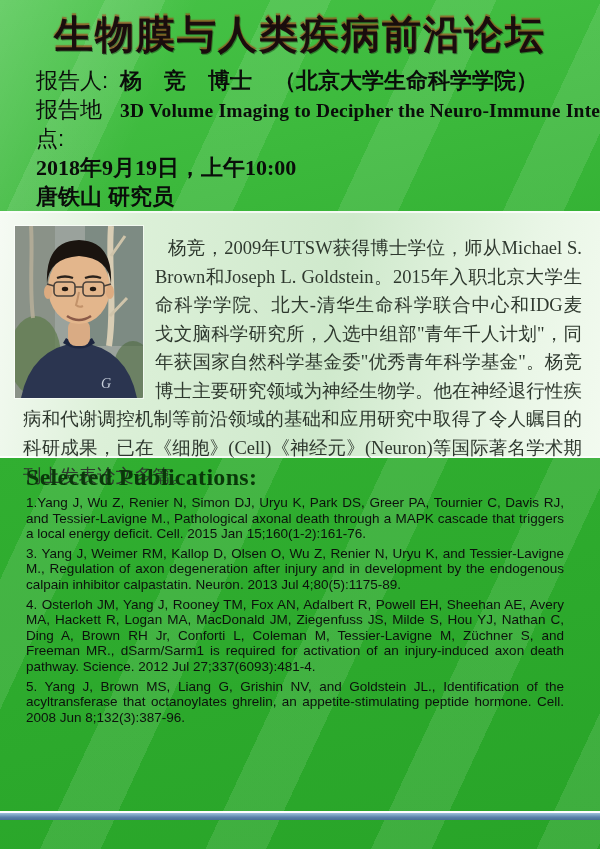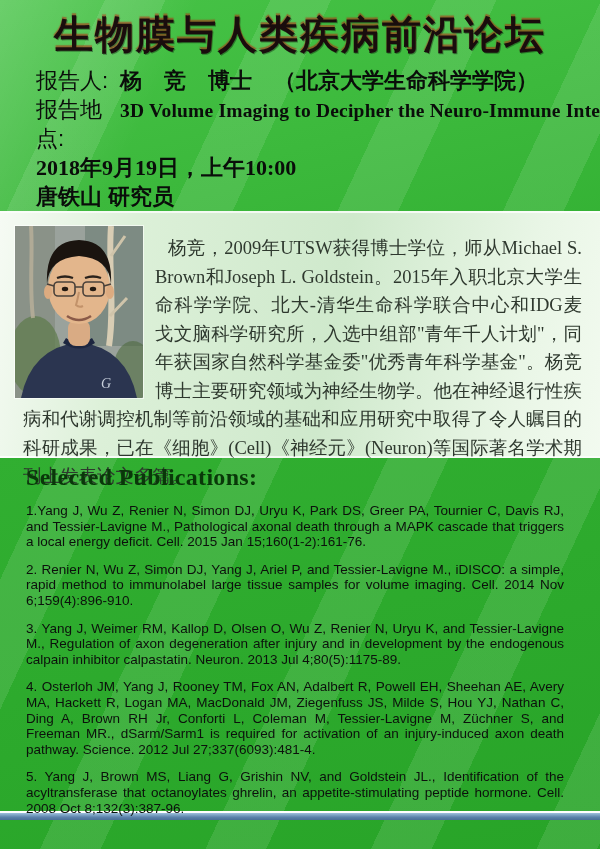--- a/index.html
+++ b/index.html
@@ -40,21 +40,21 @@
     font-size:18.5px;line-height:28.5px;color:#2e382e;
     text-align:justify;text-indent:.7em;
   }
   
   .pubs{box-sizing:border-box;height:353px;padding:4px 36px 0 26px;}
   .pubs h2{
     margin:2px 0 3px;font-family:"Liberation Serif","DejaVu Serif",serif;
     font-size:24px;font-weight:800;color:#093809;letter-spacing:.3px;
   }
   .pubs p{
-    margin:12px 0 1px;font-size:13.5px;line-height:15.6px;color:#0c110c;
+    margin:4px 0 1px;font-size:13.5px;line-height:15.6px;color:#0c110c;
     text-align:justify;font-weight:500;
   }
   
   .divider{
     height:7px;border-top:2px solid #ffffff;
     background:linear-gradient(180deg,#9dc1dd 0%,#5b82aa 60%,#4a6f96 100%);
   }
 </style>
 </head>
 <body>
@@ -117,21 +117,20 @@
 
       <path d="M64,66 Q62,76 61,79 Q64,82 68,80" stroke="#c2926a" stroke-width="2" fill="none"></path>
       <path d="M52,90 Q64,98 76,90" stroke="#8a5a48" stroke-width="2.6" fill="none"></path>
     </svg>
     <p class="bio-text">杨竞，2009年UTSW获得博士学位，师从Michael S. Brown和Joseph L. Goldstein。2015年入职北京大学生命科学学院、北大-清华生命科学联合中心和IDG麦戈文脑科学研究所，入选中组部"青年千人计划"，同年获国家自然科学基金委"优秀青年科学基金"。杨竞博士主要研究领域为神经生物学。他在神经退行性疾病和代谢调控机制等前沿领域的基础和应用研究中取得了令人瞩目的科研成果，已在《细胞》(Cell)《神经元》(Neuron)等国际著名学术期刊上发表论文多篇。</p>
   </div>
 
   <div class="pubs">
     <h2>Selected Publications:</h2>
     <p>1.Yang J, Wu Z, Renier N, Simon DJ, Uryu K, Park DS, Greer PA, Tournier C, Davis RJ, and Tessier-Lavigne M., Pathological axonal death through a MAPK cascade that triggers a local energy deficit. Cell. 2015 Jan 15;160(1-2):161-76.</p>
-    <p>2. Renier N, Wu Z, Simon DJ, Yang J, Ariel P, and Tessier-Lavigne M., iDISCO: a simple, rapid method to immunolabel large tissue samples for volume imaging. Cell. 2014 Nov 6;159(4):896-910.</p>
     <p>3. Yang J, Weimer RM, Kallop D, Olsen O, Wu Z, Renier N, Uryu K, and Tessier-Lavigne M., Regulation of axon degeneration after injury and in development by the endogenous calpain inhibitor calpastatin. Neuron. 2013 Jul 4;80(5):1175-89.</p>
     <p>4. Osterloh JM, Yang J, Rooney TM, Fox AN, Adalbert R, Powell EH, Sheehan AE, Avery MA, Hackett R, Logan MA, MacDonald JM, Ziegenfuss JS, Milde S, Hou YJ, Nathan C, Ding A, Brown RH Jr, Conforti L, Coleman M, Tessier-Lavigne M, Züchner S, and Freeman MR., dSarm/Sarm1 is required for activation of an injury-induced axon death pathway. Science. 2012 Jul 27;337(6093):481-4.</p>
-    <p>5. Yang J, Brown MS, Liang G, Grishin NV, and Goldstein JL., Identification of the acyltransferase that octanoylates ghrelin, an appetite-stimulating peptide hormone. Cell. 2008 Oct 8;132(3):387-96.</p>
+    <p>5. Yang J, Brown MS, Liang G, Grishin NV, and Goldstein JL., Identification of the acyltransferase that octanoylates ghrelin, an appetite-stimulating peptide hormone. Cell. 2008 Jun 8;132(3):387-96.</p>
   </div>
 
   <div class="divider"></div>
 
 </div>
 
 </body></html>

